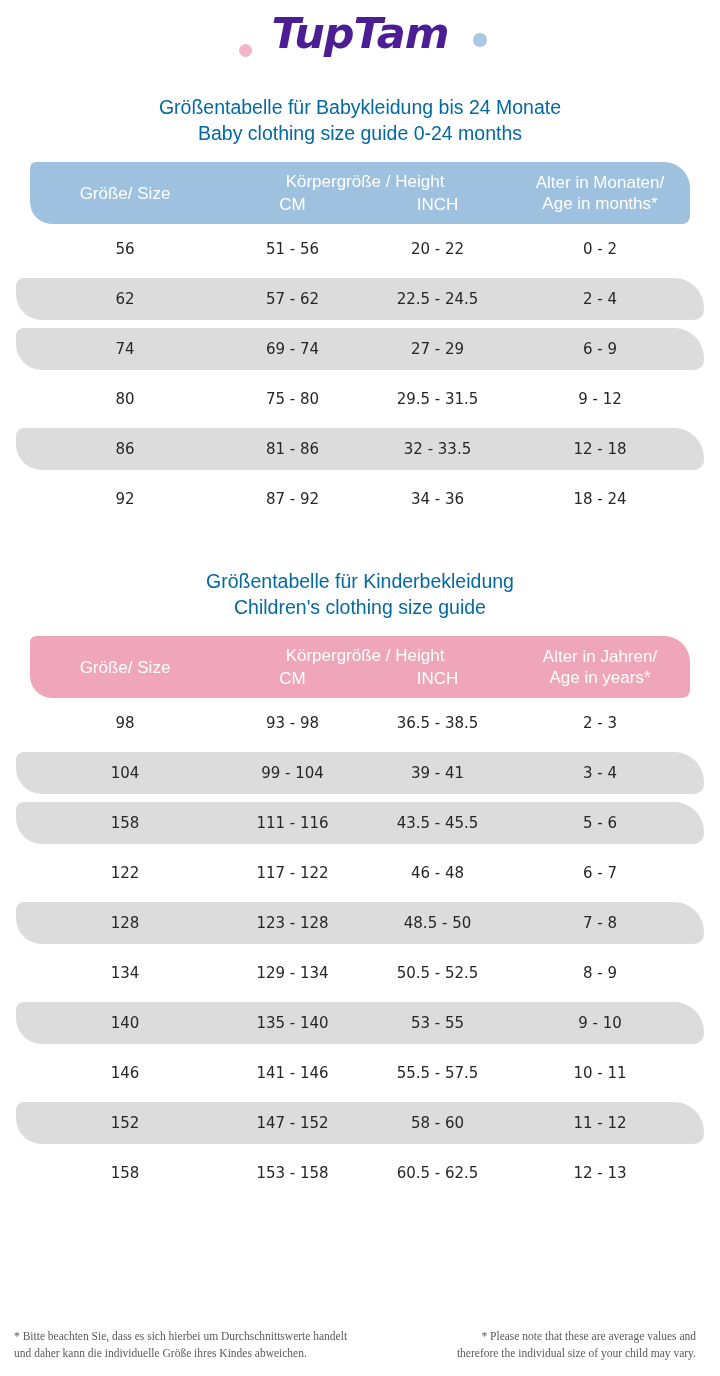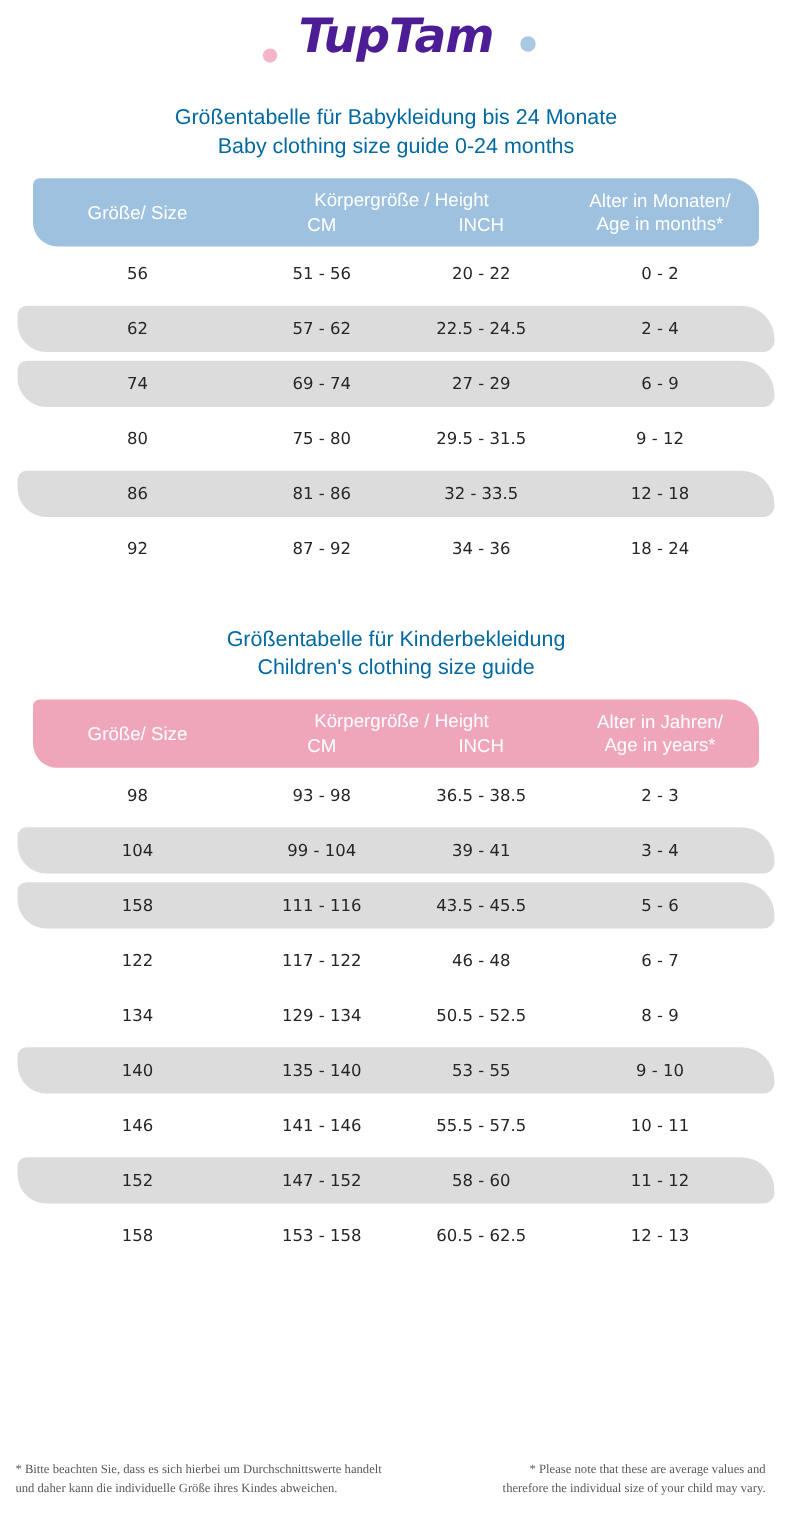--- a/index.html
+++ b/index.html
@@ -316,20 +316,29 @@
   <div class="row">
 
     <div class="cells">
       <div class="rc rc-size">122</div>
       <div class="rc rc-cm">117 - 122</div>
       <div class="rc rc-inch">46 - 48</div>
       <div class="rc rc-age">6 - 7</div>
     </div>
   </div>
 
+  <div class="row alt">
+    <div class="stripe" style="display: block;"></div>
+    <div class="cells">
+      <div class="rc rc-size">128</div>
+      <div class="rc rc-cm">123 - 128</div>
+      <div class="rc rc-inch">48.5 - 50</div>
+      <div class="rc rc-age">7 - 8</div>
+    </div>
+  </div>
 
   <div class="row">
 
     <div class="cells">
       <div class="rc rc-size">134</div>
       <div class="rc rc-cm">129 - 134</div>
       <div class="rc rc-inch">50.5 - 52.5</div>
       <div class="rc rc-age">8 - 9</div>
     </div>
   </div>

